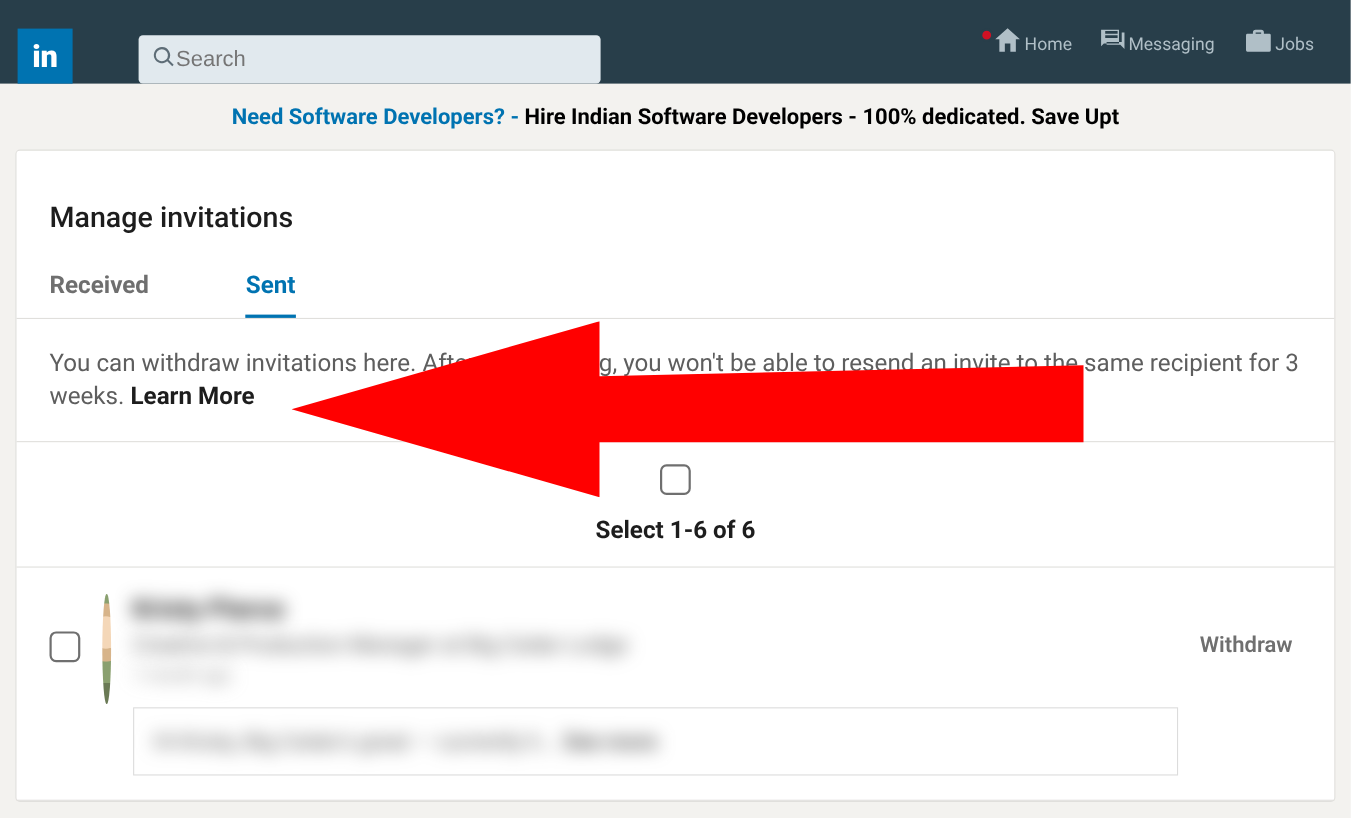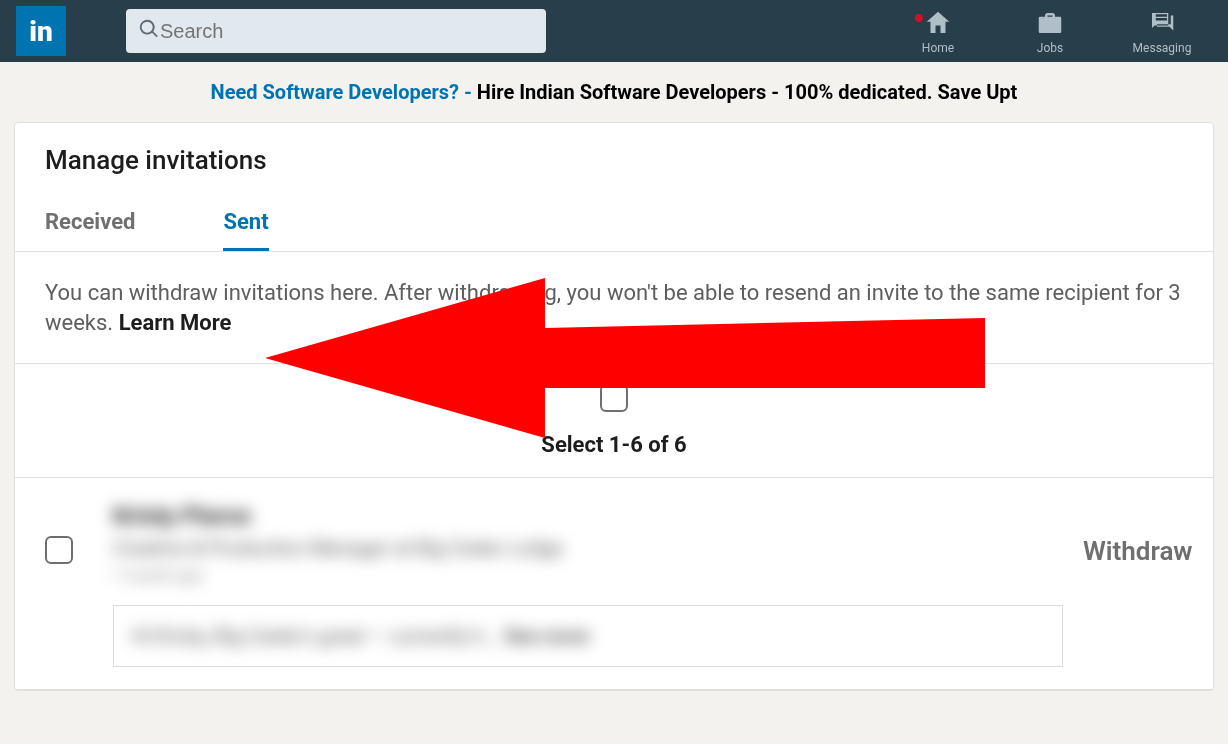--- a/index.html
+++ b/index.html
@@ -5,23 +5,23 @@
   * { box-sizing: border-box; margin: 0; padding: 0; }
   body {
     font-family: -apple-system, BlinkMacSystemFont, "Segoe UI", Roboto, Helvetica, Arial, sans-serif;
     background: #f3f2ef;
     width: 1228px;
     height: 744px;
     overflow: hidden;
   }
   .topnav {
     background: #283e4a;
-    height: 62px;
-    display: flex;
-    align-items: center;
+    height: 76px;
+    display: flex;
+    align-items: flex-end;
     padding: 0 16px;
     gap: 12px;
   }
   .logo {
     width: 50px;
     height: 50px;
     background: #0073b1;
     display: flex;
     align-items: center;
     justify-content: center;
@@ -45,27 +45,27 @@
     border: none;
     background: transparent;
     font-size: 20px;
     width: 100%;
     outline: none;
     color: #5e6d77;
   }
   .nav-spacer { flex: 1; }
   .nav-item {
     display: flex;
-    flex-direction: column;
+    flex-direction: row;
     align-items: center;
     justify-content: center;
     color: #b0bfc7;
     width: 100px;
     height: 74px;
-    font-size: 12px;
+    font-size: 16px;
     position: relative;
     cursor: pointer;
   }
   .nav-item.active {
     color: #fff;
     border-bottom: 3px solid #fff;
   }
   .nav-item svg { fill: currentColor; }
   .nav-badge {
     position: absolute;
@@ -94,20 +94,21 @@
     border-radius: 4px;
     position: relative;
   }
   .panel-header {
     padding: 22px 30px 0 30px;
   }
   .panel-title {
     font-size: 26px;
     font-weight: 500;
     color: #1d1d1d;
+    margin-top: 24px;
   }
   .tabs {
     display: flex;
     gap: 56px;
     margin-top: 34px;
     padding: 0 30px;
     border-bottom: 1px solid #e0dfdc;
   }
   .tab {
     font-size: 22px;
@@ -167,21 +168,21 @@
   .invite-info { flex: 1; }
   .blur-line {
     filter: blur(8px);
     color: #555;
     margin-bottom: 6px;
   }
   .blur-name { font-size: 24px; font-weight: 700; color: #222; }
   .blur-title { font-size: 20px; }
   .blur-time { font-size: 16px; color: #888; }
   .withdraw {
-    font-size: 26px;
+    font-size: 20px;
     color: #6f6f6f;
     font-weight: 600;
     padding-top: 34px;
     padding-right: 8px;
     cursor: pointer;
   }
   .msg-box {
     margin: 20px 0 12px 0;
     border: 1px solid #dcdcdc;
     padding: 16px 18px;
@@ -228,33 +229,33 @@
         </svg>
       <span class="nav-badge"></span>
     </span>
     <span>Home</span>
   </div>
 
 
   <div class="nav-item">
     <span>
       <svg width="30" height="30" viewBox="0 0 24 24">
+          <path d="M4 4h13v10H6l-2 2V4zm3 4h9v2H7V8zm0-3h9v2H7V5zm12 1h2v12l-3-3H8v-2h11V6z" fill-rule="evenodd"></path>
+        </svg>
+    </span>
+    <span>Messaging</span>
+  </div>
+
+  <div class="nav-item">
+    <span>
+      <svg width="30" height="30" viewBox="0 0 24 24">
           <path d="M10 4h4a2 2 0 012 2v1h4a1 1 0 011 1v11a1 1 0 01-1 1H4a1 1 0 01-1-1V8a1 1 0 011-1h4V6a2 2 0 012-2zm0 3h4V6h-4v1z"></path>
         </svg>
     </span>
     <span>Jobs</span>
-  </div>
-
-  <div class="nav-item">
-    <span>
-      <svg width="30" height="30" viewBox="0 0 24 24">
-          <path d="M4 4h13v10H6l-2 2V4zm3 4h9v2H7V8zm0-3h9v2H7V5zm12 1h2v12l-3-3H8v-2h11V6z" fill-rule="evenodd"></path>
-        </svg>
-    </span>
-    <span>Messaging</span>
   </div>
 </div>
 
 <div class="ad-strip">
   <span class="ad-link">Need Software Developers? - </span><span class="ad-rest">Hire Indian Software Developers - 100% dedicated. Save Upt</span>
 </div>
 
 <div class="panel">
   <div class="panel-header">
     <div class="panel-title">Manage invitations</div>

